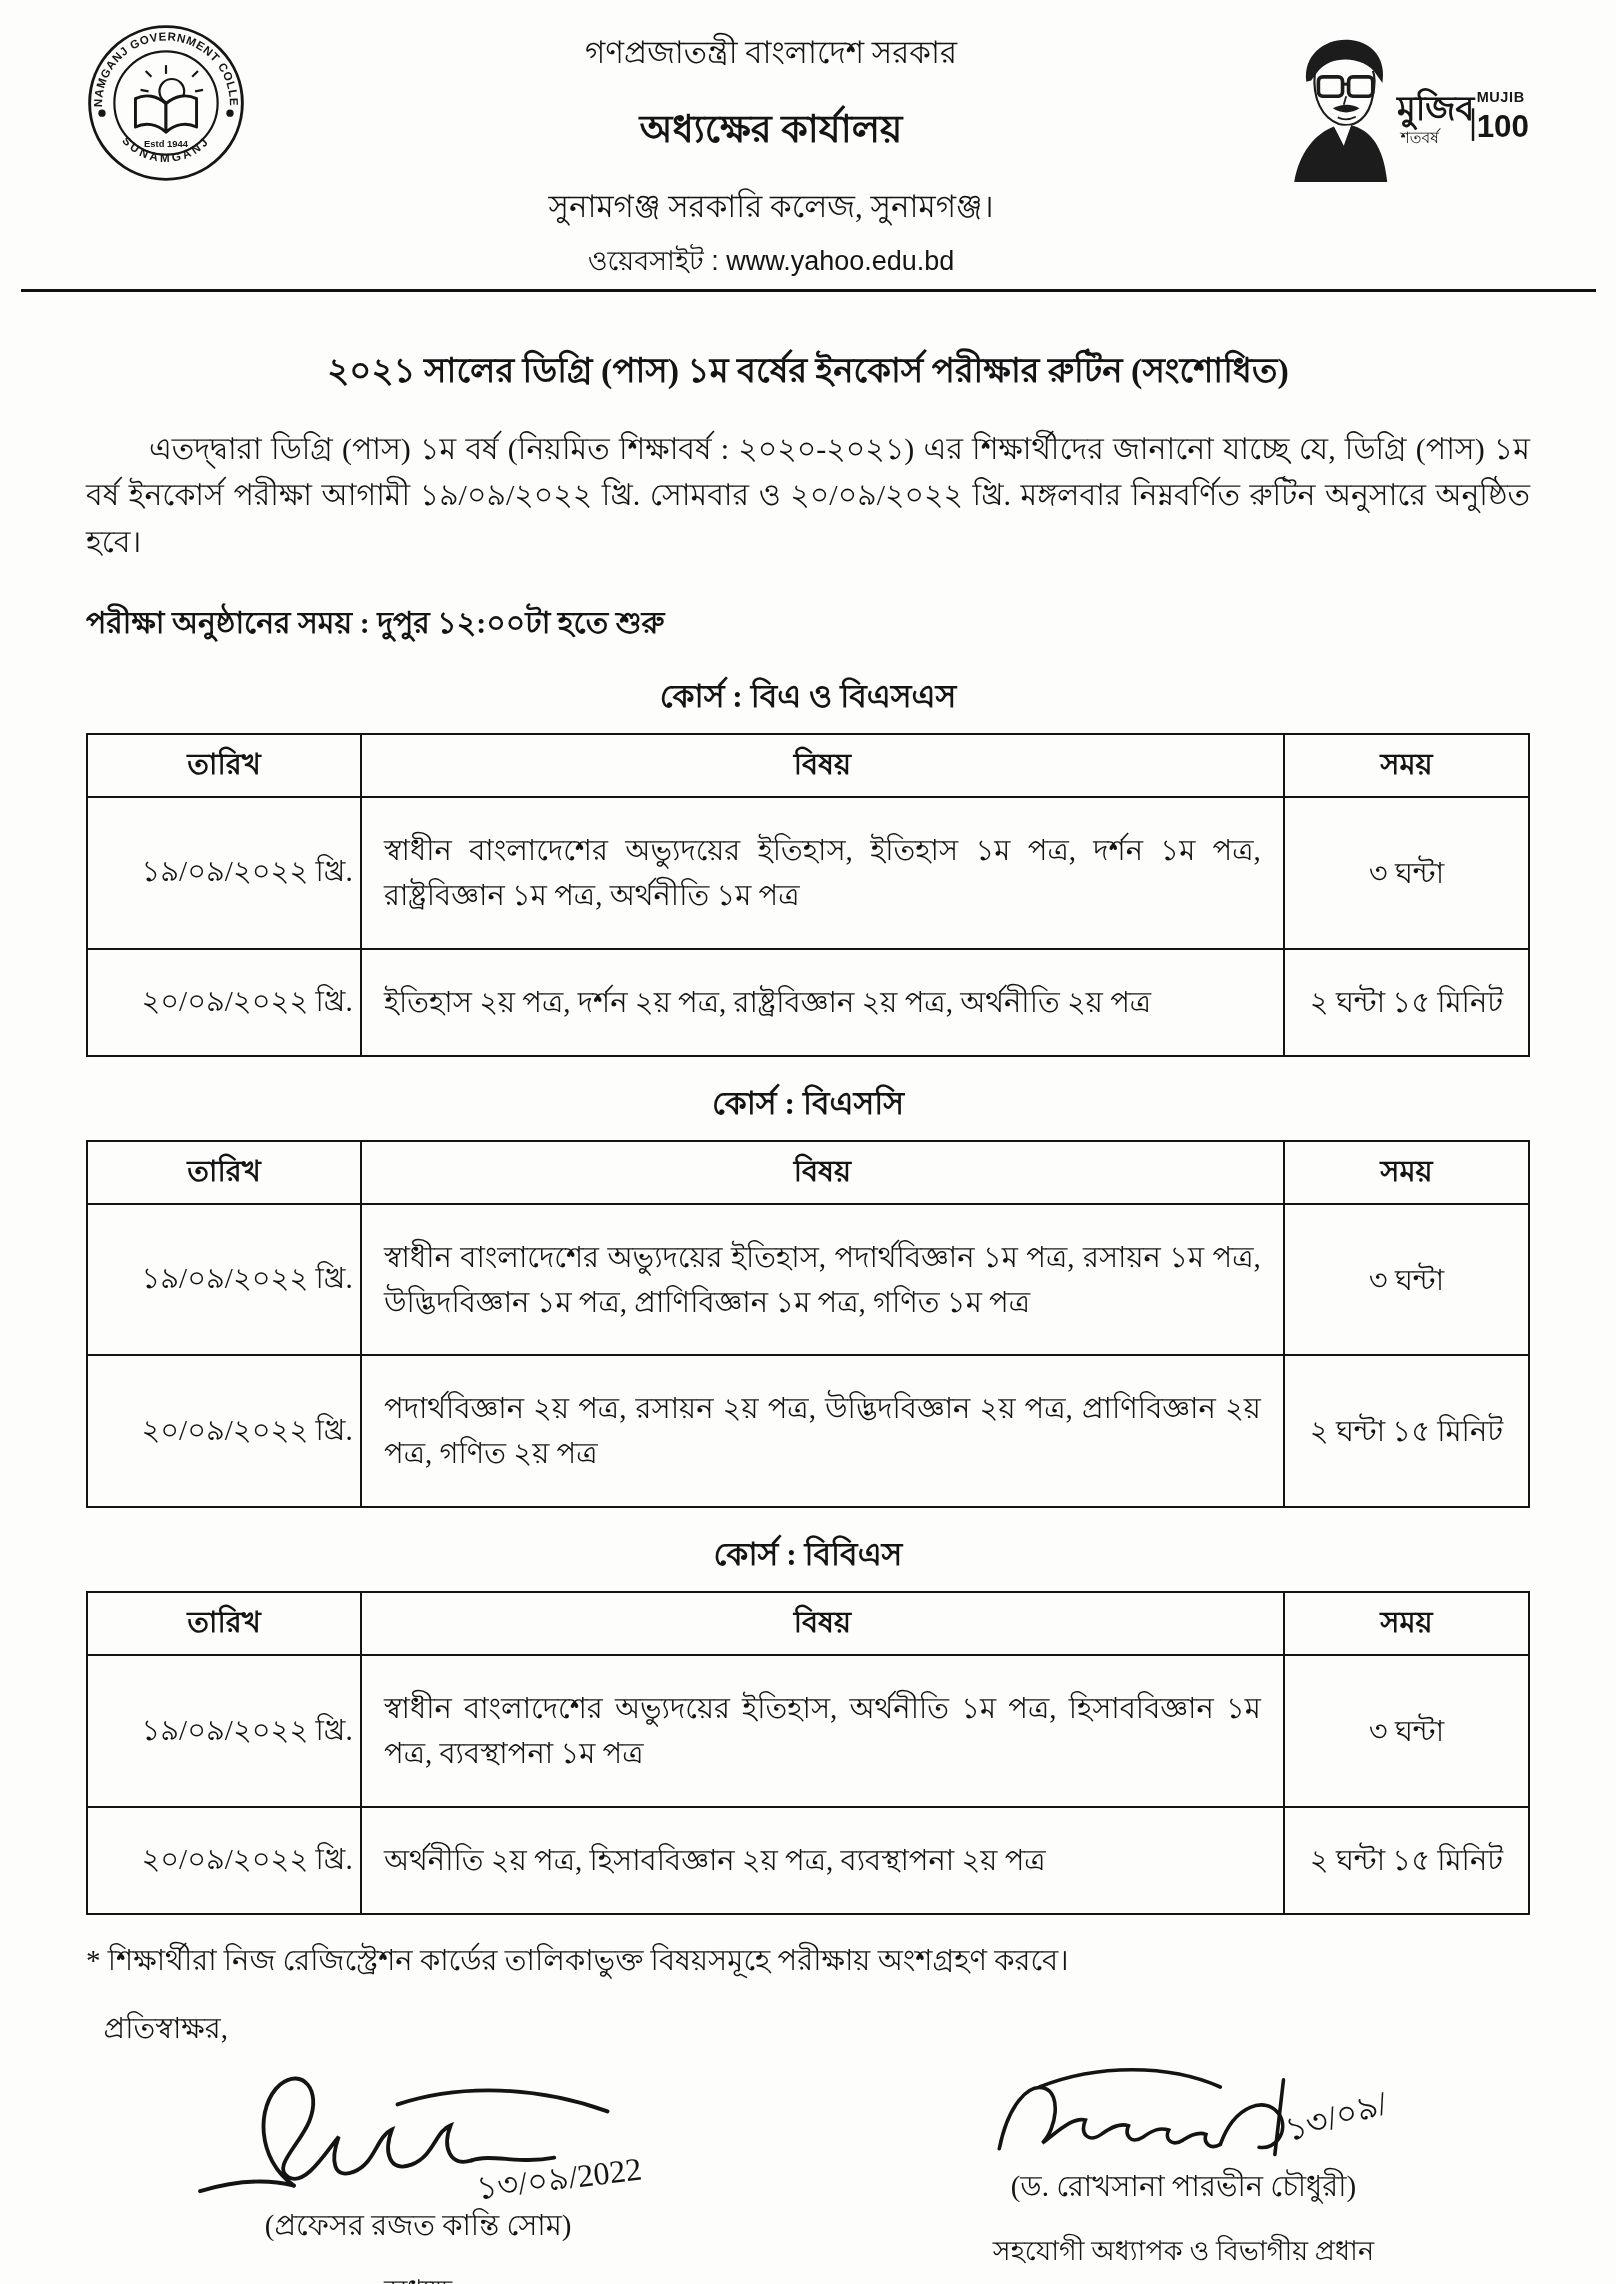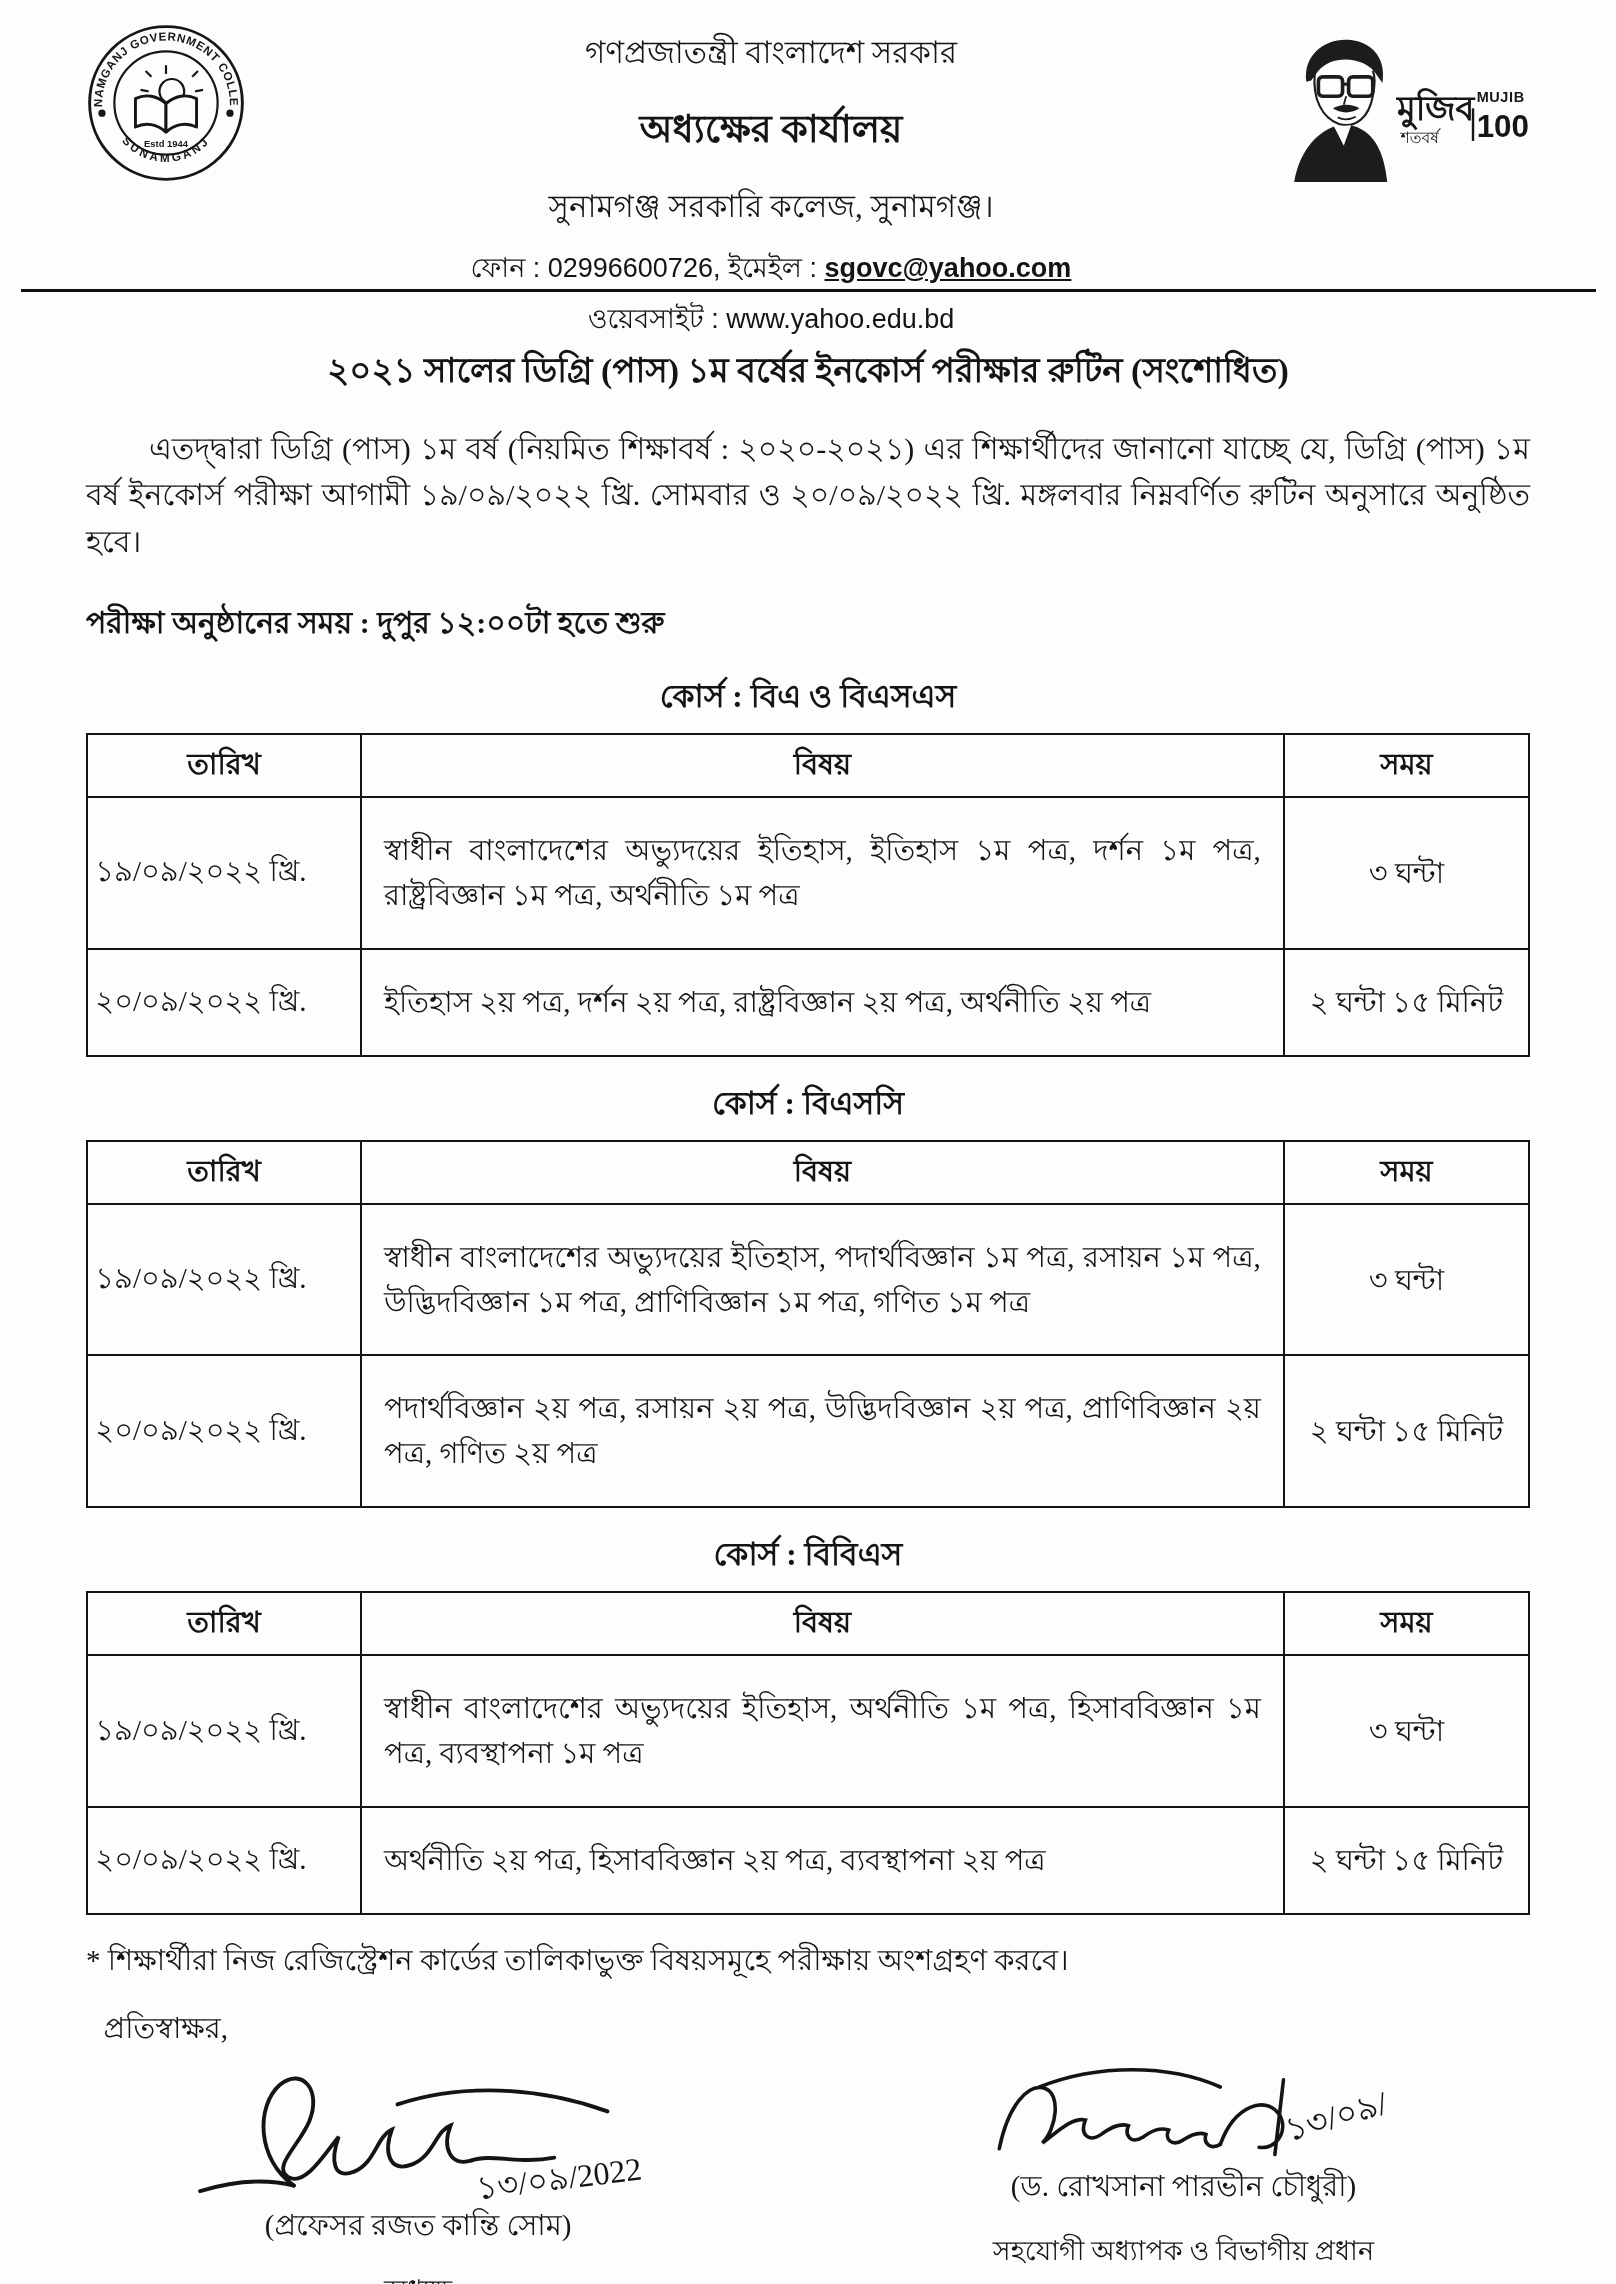--- a/index.html
+++ b/index.html
@@ -32,21 +32,21 @@
   .intro{font-size:30px;line-height:1.55;text-align:justify;margin-top:25px;text-indent:63px;}
   .time-line{font-size:30px;font-weight:bold;margin-top:34px;}
   
   .tbl-caption{text-align:center;font-size:31.5px;font-weight:bold;margin-top:22px;margin-bottom:8.8px;}
   table.routine{width:100%;border-collapse:collapse;table-layout:fixed;}
   table.routine th,table.routine td{border:2.9px solid #141414;font-size:29px;vertical-align:middle;}
   table.routine th{font-weight:bold;height:59px;}
   col.c-date{width:19%;}
   col.c-subj{width:64%;}
   col.c-time{width:17%;}
-  td.cell-date{text-align:left;padding:5.9px 7.3px;}
+  td.cell-date{text-align:right;padding:5.9px 7.3px;}
   td.cell-subj{text-align:justify;padding:30px 22px;line-height:1.55;}
   td.cell-time{text-align:center;padding:5.9px 13px;line-height:1.45;}
   
   .footnote{font-size:29px;margin-top:22px;}
   .countersign{font-size:29px;margin-top:19px;padding-left:17.6px;}
   .sig-area{display:flex;justify-content:space-between;margin-top:0;}
   .sig-col{text-align:center;}
   .sig-col.left{width:46%;}
   .sig-col.right{width:48%;}
   .sig-svg{display:block;margin:0 auto;}
@@ -91,21 +91,20 @@
             <path d="M 152,104 C 138,97 122,100 110,111 L 110,150 C 122,139 138,136 152,143 Z" fill="#fdfdfc" stroke="#161616" stroke-width="4" stroke-linejoin="round"></path>
           </g>
           <text x="110" y="170" font-size="13" font-weight="bold" text-anchor="middle" fill="#161616" font-family="Liberation Sans, DejaVu Sans, sans-serif">Estd 1944</text>
         </svg>
       </div>
 
       <div class="head-center">
         <div class="govt-line">গণপ্রজাতন্ত্রী বাংলাদেশ সরকার</div>
         <div class="office-line">অধ্যক্ষের কার্যালয়</div>
         <div class="college-line">সুনামগঞ্জ সরকারি কলেজ, সুনামগঞ্জ।</div>
-        <div class="contact-line"><span>ফোন : 02996600726, ইমেইল : </span><span class="email">sgovc@yahoo.com</span></div>
         <div class="website-line"><span>ওয়েবসাইট : </span><span>www.yahoo.edu.bd</span></div>
       </div>
 
       <div class="mujib-wrap">
         <svg viewBox="0 0 400 250" width="242" height="151">
 
           <path d="M 30,84 C 24,36 66,10 104,15 C 144,20 162,50 156,86 L 146,72 C 128,42 72,38 50,66 L 38,82 Z" fill="#1c1c1c"></path>
 
           <path d="M 44,70 C 40,112 56,144 84,154 C 112,162 134,142 140,108 C 144,88 144,74 140,66" fill="none" stroke="#1c1c1c" stroke-width="3.5"></path>
 

